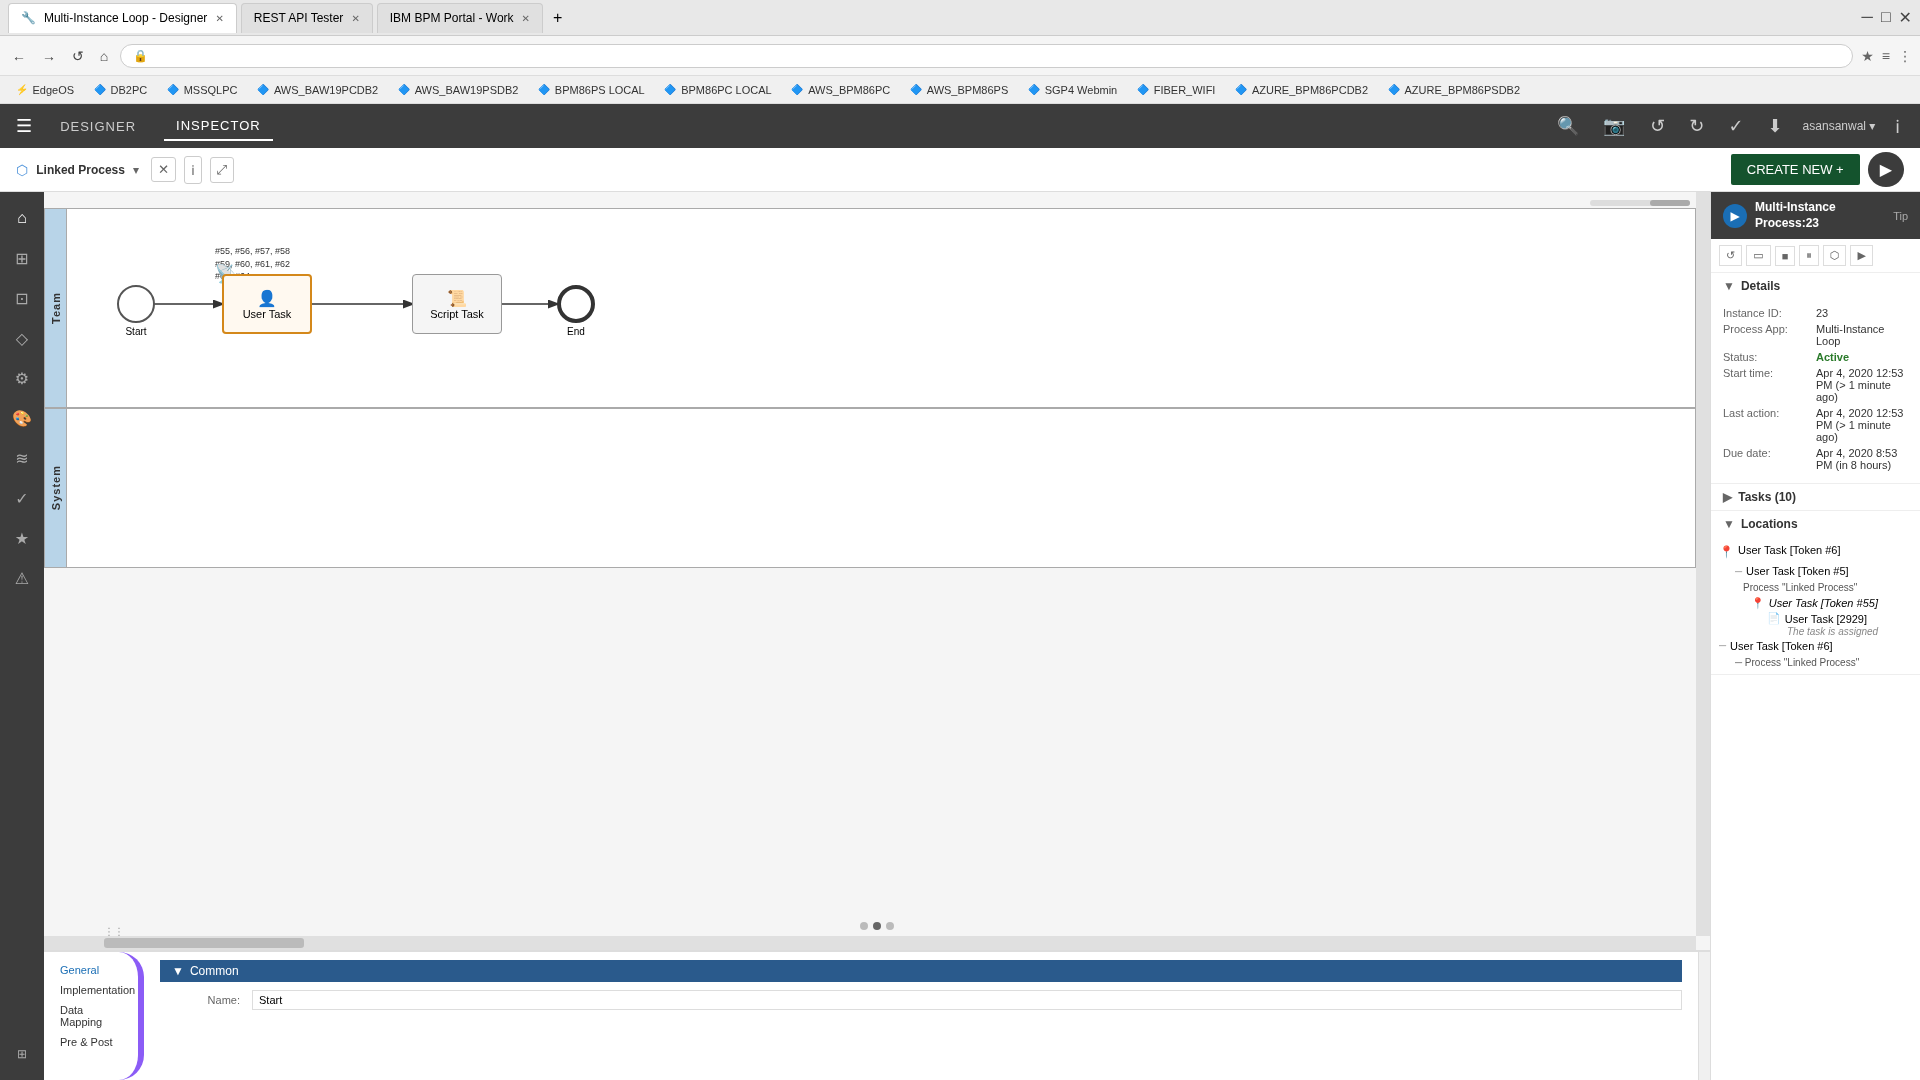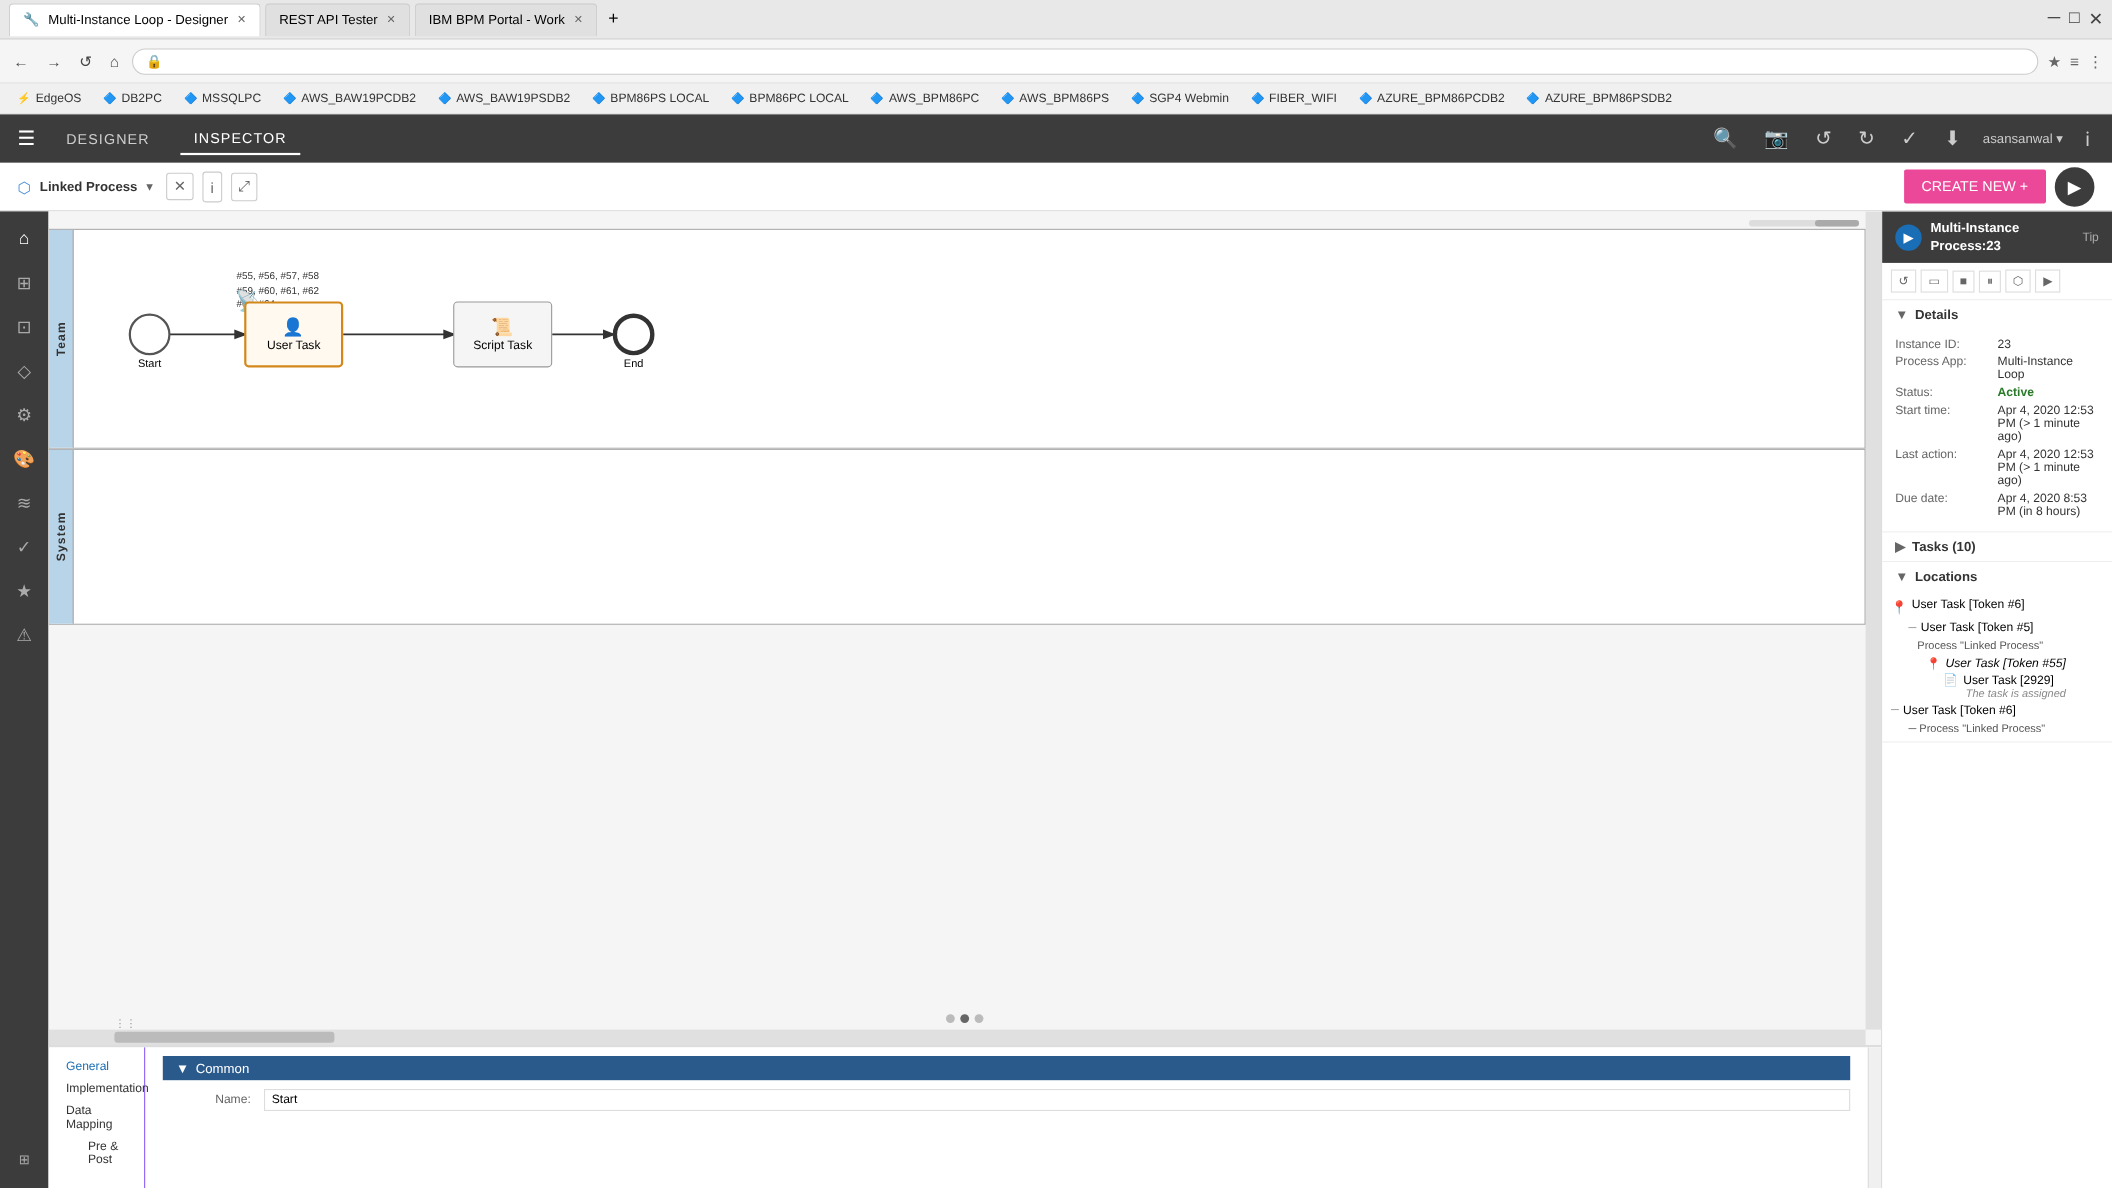--- a/index.html
+++ b/index.html
@@ -127,21 +127,21 @@
       display: flex;
       align-items: center;
       gap: 6px;
       font-size: 12px;
       font-weight: bold;
       color: #333;
     }
     .process-icon { color: #4a90d9; font-size: 14px; }
     .process-bar-right { margin-left: auto; display: flex; align-items: center; gap: 8px; }
     .create-new-btn {
-      background: #ec4899;
+      background: #14532d;
       color: white;
       border: none;
       padding: 8px 16px;
       font-size: 13px;
       cursor: pointer;
       display: flex;
       align-items: center;
       gap: 4px;
       border-radius: 2px;
     }
@@ -234,23 +234,24 @@
       cursor: pointer;
       color: #666;
     }
     .prop-tab.active { color: #1a6eb5; border-bottom: 2px solid #1a6eb5; }
     .properties-content {
       display: flex;
       flex: 1;
       overflow: hidden;
     }
     .prop-sidebar {
-      width: 88px;
-      border-right: 1px solid #8b5cf6;
+      width: 100px;
+      border-right: 6px solid #8b5cf6;
       padding: 8px;
+      border-radius: 25px;
     }
     .prop-sidebar-item {
       padding: 4px 8px;
       font-size: 11px;
       cursor: pointer;
       color: #1a6eb5;
     }
     .prop-main {
       flex: 1;
       padding: 8px 16px;
@@ -616,21 +617,21 @@
           <span style="font-size:10px;color:#999;">⋮⋮</span>
         </div>
       </div>
 
       <div class="properties-panel">
         <div class="properties-content">
           <div class="prop-sidebar">
             <div class="prop-sidebar-item">General</div>
             <div class="prop-sidebar-item" style="color:#333;">Implementation</div>
             <div class="prop-sidebar-item" style="color:#333;">Data Mapping</div>
-            <div class="prop-sidebar-item" style="color:#333;margin-left:20px;">Pre &amp; Post</div>
+            <div class="prop-sidebar-item" style="color:#333;">Pre &amp; Post</div>
           </div>
           <div class="prop-main">
             <div class="prop-section-header">
               <span>▼</span>
               <span>Common</span>
             </div>
             <div class="prop-row">
               <span class="prop-label">Name:</span>
               <input class="prop-value" value="Start" style="border: 1px solid rgb(221, 221, 221); padding: 3px 6px; font-size: 11px; flex: 1 1 0%;">
             </div>

